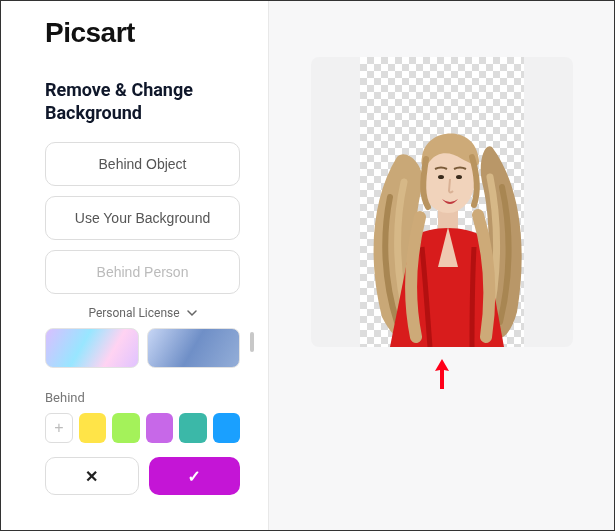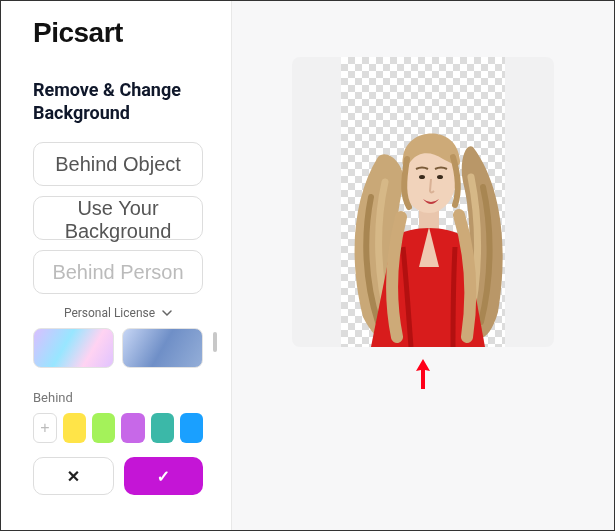--- a/index.html
+++ b/index.html
@@ -10,23 +10,23 @@
     background: #fff;
     overflow: hidden;
     border: 1px solid #333;
   }
   .app {
     display: flex;
     width: 100%;
     height: 100%;
   }
   .sidebar {
-    width: 231px;
-    height: 100%;
-    padding: 16px 28px 14px 32px;
+    width: 268px;
+    height: 100%;
+    padding: 16px 28px 14px 44px;
     border-right: 1px solid #e8e8e8;
     background: #fff;
     display: flex;
     flex-direction: column;
   }
   .logo {
     font-weight: 800;
     font-size: 28px;
     letter-spacing: -0.5px;
     color: #111;
@@ -40,21 +40,21 @@
     line-height: 1.25;
     margin-bottom: 18px;
   }
   .option-btn {
     width: 100%;
     height: 44px;
     border: 1px solid #ddd;
     background: #fff;
     color: #555;
     border-radius: 10px;
-    font-size: 20px;
+    font-size: 14px;
     font-weight: 500;
     margin-bottom: 10px;
     cursor: pointer;
   }
   .option-btn.disabled {
     color: #bbb;
   }
   .license-row {
     text-align: center;
     font-size: 12px;

